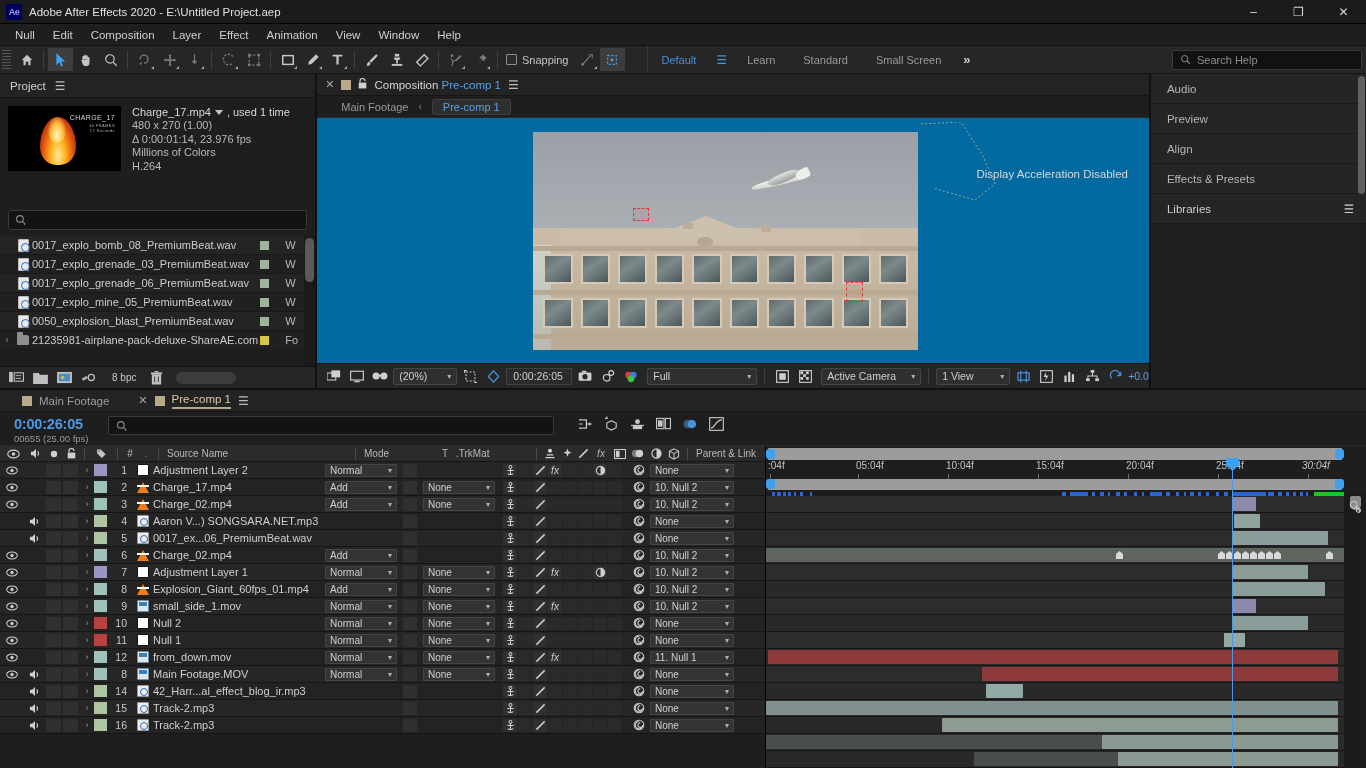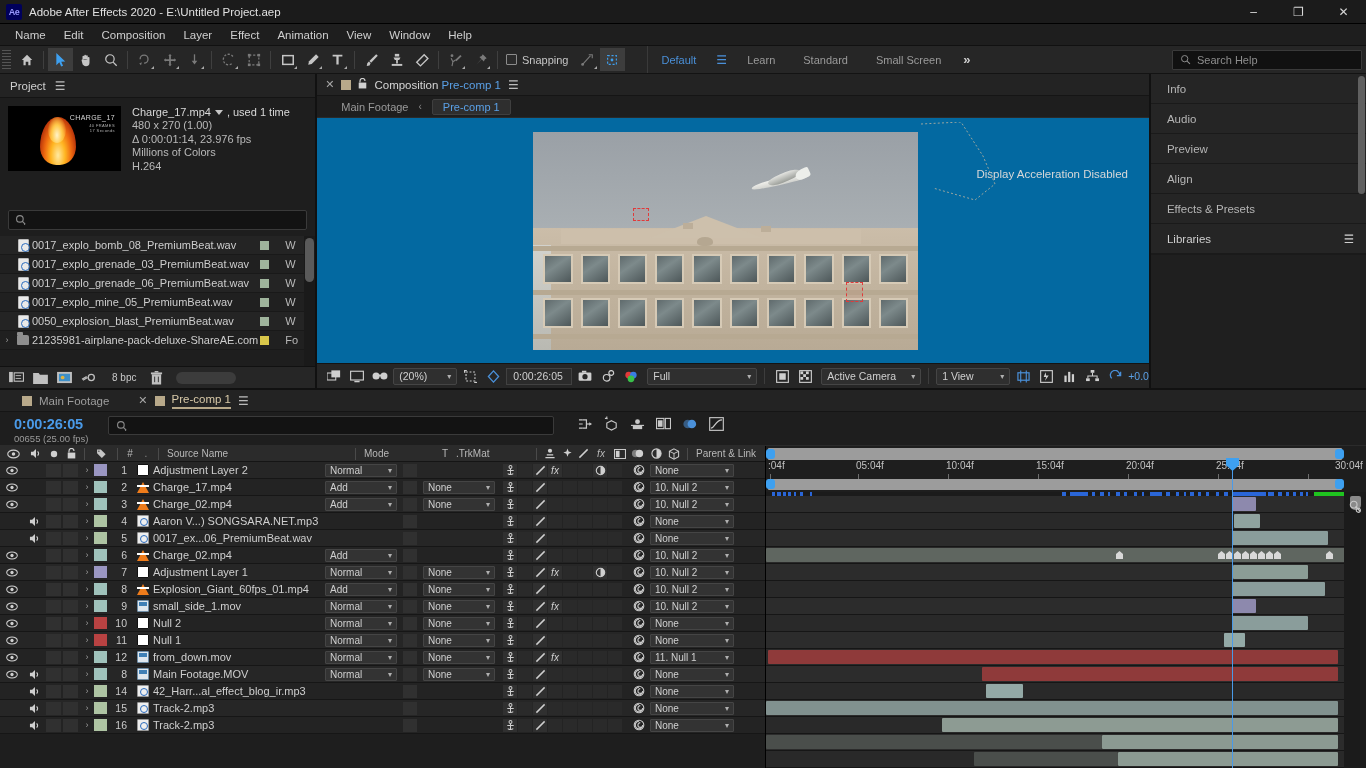--- a/index.html
+++ b/index.html
@@ -520,21 +520,21 @@
     <div class="ae-logo">Ae</div>
     <div class="title-text">Adobe After Effects 2020 - E:\Untitled Project.aep</div>
     <div class="win-ctrls">
       <div class="win-btn">–</div>
       <div class="win-btn">❐</div>
       <div class="win-btn close">✕</div>
     </div>
   </div>
 
   <div class="menubar">
-    <div class="menu-item">Name</div>
+    <div class="menu-item">Null</div>
     <div class="menu-item">Edit</div>
     <div class="menu-item">Composition</div>
     <div class="menu-item">Layer</div>
     <div class="menu-item">Effect</div>
     <div class="menu-item">Animation</div>
     <div class="menu-item">View</div>
     <div class="menu-item">Window</div>
     <div class="menu-item">Help</div>
   </div>
 
@@ -1036,21 +1036,20 @@
           <svg width="13" height="13" viewBox="0 0 14 14">
               <path d="M11.5 5.5A5 5 0 103 9" fill="none" stroke="currentColor" stroke-width="1.4"></path>
               <path d="M12.5 2v4h-4" fill="none" stroke="currentColor" stroke-width="1.4"></path>
             </svg>
         </div>
         <div class="blue-txt">+0.0</div>
       </div>
     </div>
 
     <div class="right-dock">
-      <div class="dock-item">Info</div>
       <div class="dock-item">Audio</div>
       <div class="dock-item">Preview</div>
       <div class="dock-item">Align</div>
       <div class="dock-item">Effects &amp; Presets</div>
       <div class="dock-item lib">
         <span>Libraries</span>
         <span>☰</span>
       </div>
       <div class="lib-rest"></div>
       <div class="dock-scroll"></div>
@@ -2108,21 +2107,21 @@
               <div class="tick-lbl" style="left: 90px;">05:04f</div>
               <div class="tick-mark" style="left: 92px;"></div>
               <div class="tick-lbl" style="left: 180px;">10:04f</div>
               <div class="tick-mark" style="left: 182px;"></div>
               <div class="tick-lbl" style="left: 270px;">15:04f</div>
               <div class="tick-mark" style="left: 272px;"></div>
               <div class="tick-lbl" style="left: 360px;">20:04f</div>
               <div class="tick-mark" style="left: 362px;"></div>
               <div class="tick-lbl" style="left: 450px;">25:04f</div>
               <div class="tick-mark" style="left: 452px;"></div>
-              <div class="tick-lbl" style="left: 569px;">30:04f</div>
+              <div class="tick-lbl" style="left: 536px; font-style: italic;">30:04f</div>
               <div class="tick-mark" style="left: 542px;"></div>
             </div>
           <div class="tbar">
             <div class="wab-cap" style="left:-2px;top:0px;"></div>
             <div class="wab-cap" style="right:-2px;top:0px;"></div>
           </div>
         </div>
 
         <div class="cache-strip" id="cache-strip">
             <div class="cache-seg" style="left: 6px; width: 3px; background: rgb(42, 102, 216);"></div>

